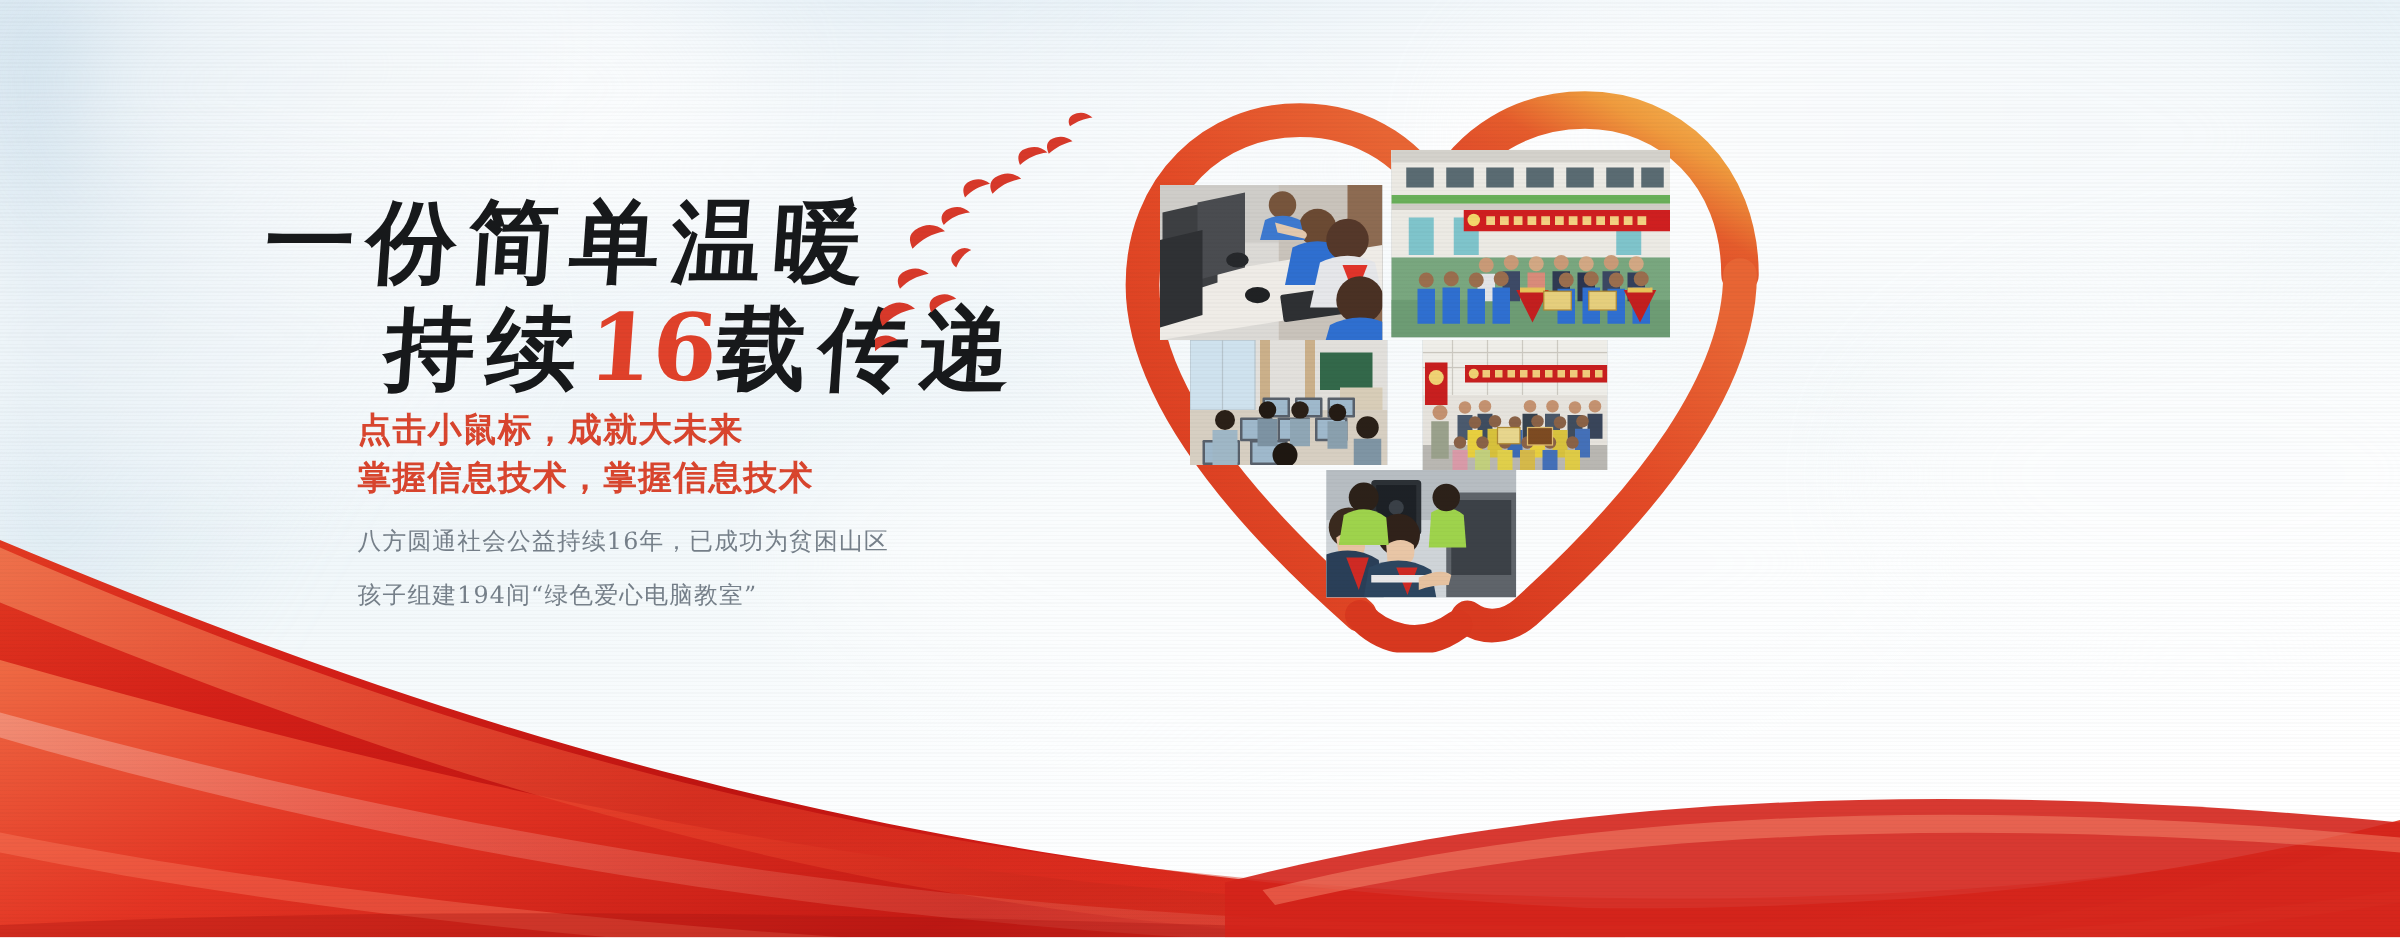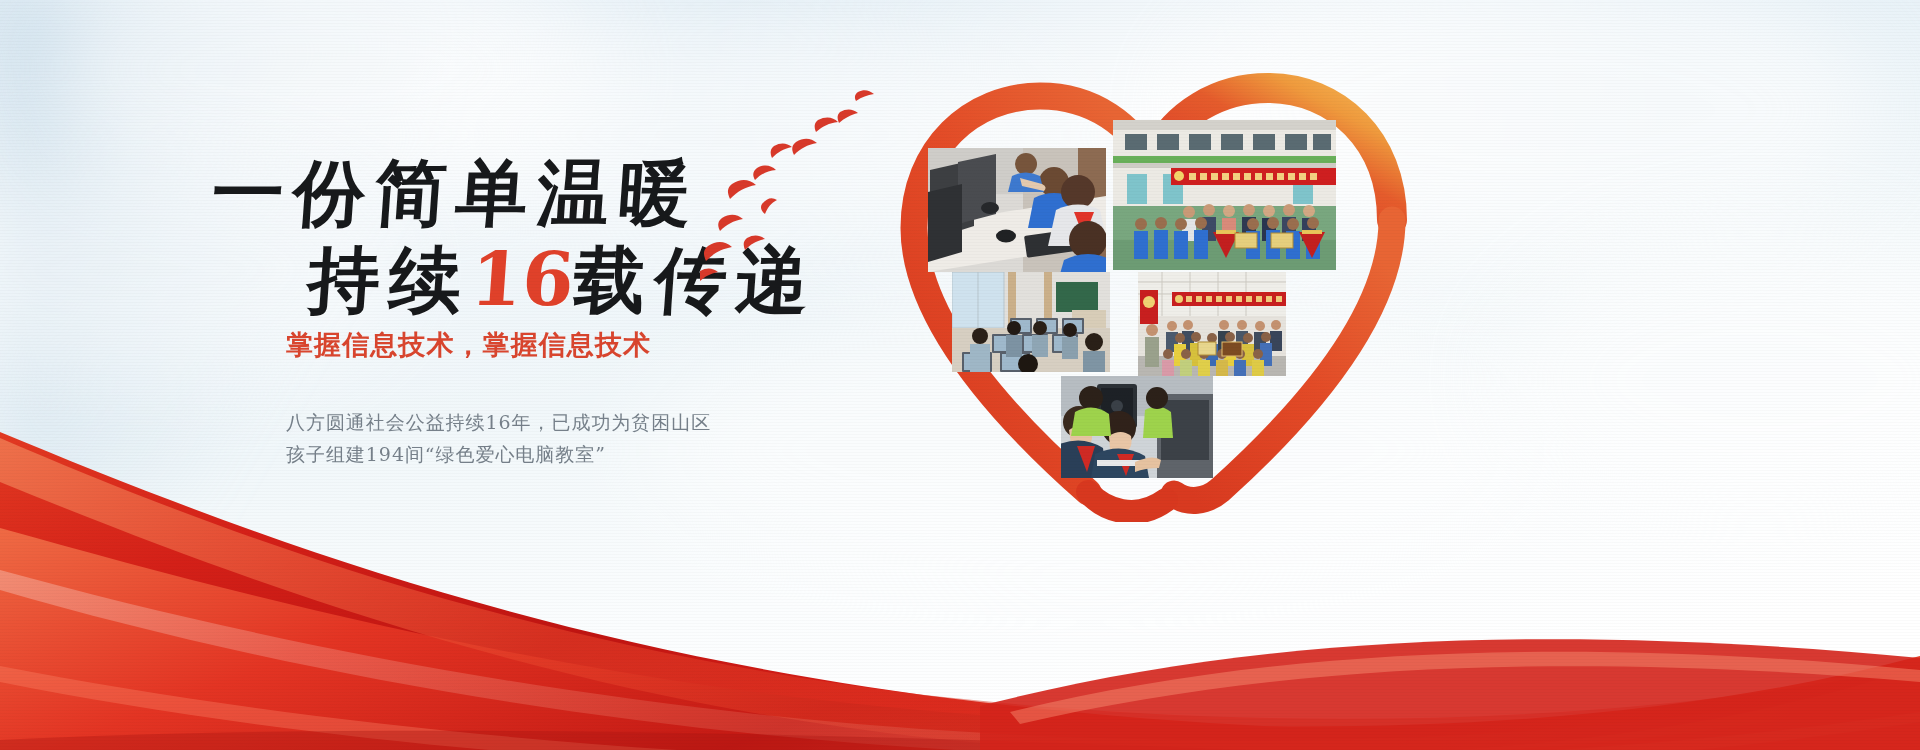--- a/index.html
+++ b/index.html
@@ -39,21 +39,21 @@
          font-weight:700;font-size:74px;letter-spacing:0;}
 
   .sub{position:absolute;left:286px;top:326px;width:520px;}
   .sub-line{color:#d9452e;font-size:27px;line-height:38px;font-weight:700;
             letter-spacing:.04em;white-space:nowrap;
             font-family:"DejaVu Sans","Liberation Sans",sans-serif;}
 
   .body-copy{position:absolute;left:286px;top:406px;width:520px;
              font-family:"DejaVu Serif","Liberation Serif",serif;}
   .body-line{color:#76808a;font-size:19px;line-height:32px;letter-spacing:.05em;
-             white-space:nowrap;}
+             white-space:nowrap;margin-top:11px;}
 
   
   .heart-wrap{position:absolute;left:836px;top:52px;width:700px;height:470px;}
   .heart-svg{position:absolute;left:0;top:0;}
 
   
   .birds{position:absolute;left:700px;top:86px;width:210px;height:210px;}
 
   
   .photo{position:absolute;overflow:hidden;background:#cfd6da;}
@@ -86,20 +86,21 @@
   <div class="text-block">
 
     <div class="headline">
       <div class="hl-line hl1">一份简单温暖</div>
       <div class="hl-line hl2">
         <span>持续</span><span class="num16">16</span><span>载传递</span>
       </div>
     </div>
 
     <div class="sub">
+      <div class="sub-line">点击小鼠标，成就大未来</div>
       <div class="sub-line">掌握信息技术，掌握信息技术</div>
     </div>
 
     <div class="body-copy">
       <div class="body-line">八方圆通社会公益持续16年，已成功为贫困山区</div>
       <div class="body-line">孩子组建194间“绿色爱心电脑教室”</div>
     </div>
   </div>
 
   <div class="birds">

